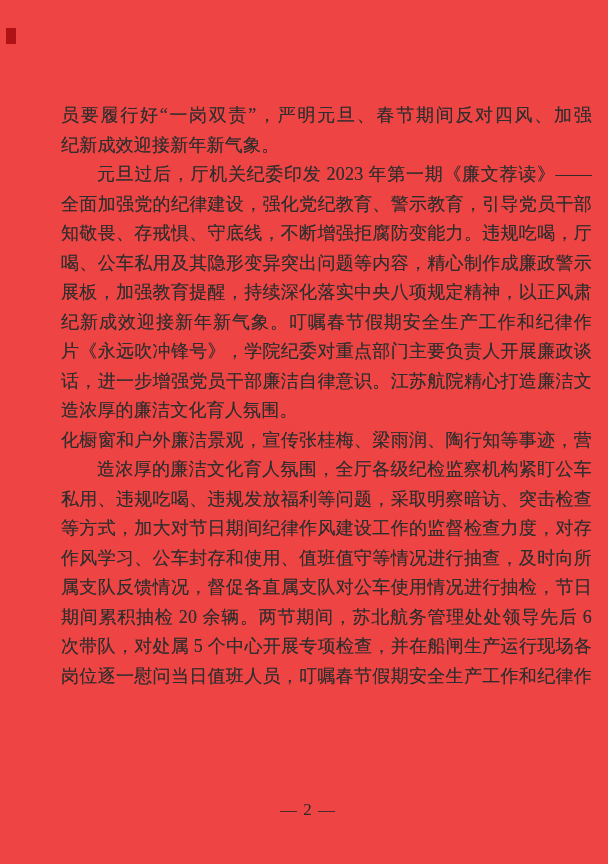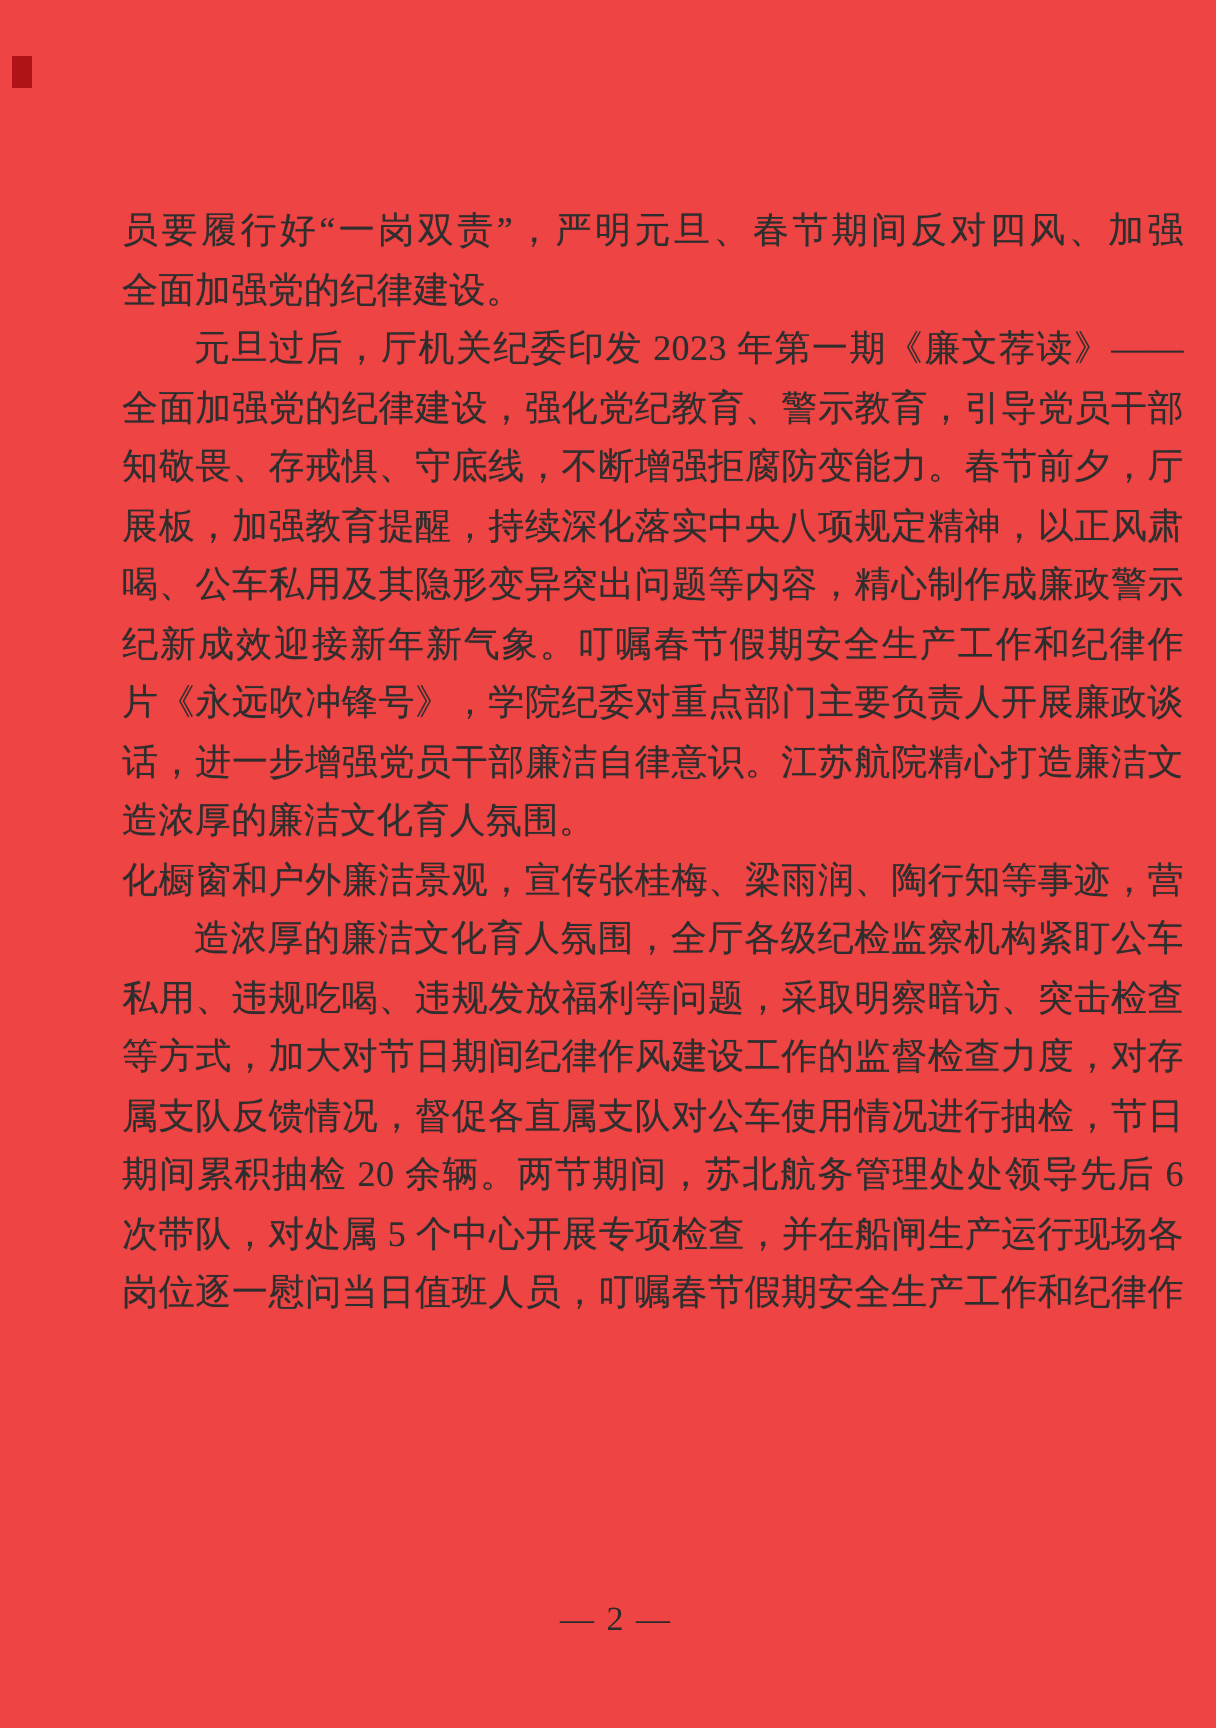--- a/index.html
+++ b/index.html
@@ -70,38 +70,39 @@
 </head>
 <body>
 
 <div class="page">
 
   <div class="corner-mark" style="background: rgb(177, 18, 22);"></div>
 
   <div class="text-block">
       <div>
         <div class="line">员要履行好“一岗双责”，严明元旦、春节期间反对四风、加强</div>
-        <div class="line last">全面加强党的纪律建设。</div>
+        <div class="line last">纪新成效迎接新年新气象。</div>
       </div>
       <div>
         <div class="line indent">元旦过后，厅机关纪委印发 2023 年第一期《廉文荐读》——</div>
         <div class="line">全面加强党的纪律建设，强化党纪教育、警示教育，引导党员干部</div>
-        <div class="line">知敬畏、存戒惧、守底线，不断增强拒腐防变能力。春节前夕，厅</div>
+        <div class="line">知敬畏、存戒惧、守底线，不断增强拒腐防变能力。违规吃喝，厅</div>
+        <div class="line">喝、公车私用及其隐形变异突出问题等内容，精心制作成廉政警示</div>
         <div class="line">展板，加强教育提醒，持续深化落实中央八项规定精神，以正风肃</div>
-        <div class="line">喝、公车私用及其隐形变异突出问题等内容，精心制作成廉政警示</div>
         <div class="line">纪新成效迎接新年新气象。叮嘱春节假期安全生产工作和纪律作</div>
         <div class="line">片《永远吹冲锋号》，学院纪委对重点部门主要负责人开展廉政谈</div>
         <div class="line">话，进一步增强党员干部廉洁自律意识。江苏航院精心打造廉洁文</div>
         <div class="line last">造浓厚的廉洁文化育人氛围。</div>
         <div class="line">化橱窗和户外廉洁景观，宣传张桂梅、梁雨润、陶行知等事迹，营</div>
       </div>
       <div>
         <div class="line indent">造浓厚的廉洁文化育人氛围，全厅各级纪检监察机构紧盯公车</div>
         <div class="line">私用、违规吃喝、违规发放福利等问题，采取明察暗访、突击检查</div>
         <div class="line">等方式，加大对节日期间纪律作风建设工作的监督检查力度，对存</div>
+        <div class="line">作风学习、公车封存和使用、值班值守等情况进行抽查，及时向所</div>
         <div class="line">属支队反馈情况，督促各直属支队对公车使用情况进行抽检，节日</div>
         <div class="line">期间累积抽检 20 余辆。两节期间，苏北航务管理处处领导先后 6</div>
         <div class="line">次带队，对处属 5 个中心开展专项检查，并在船闸生产运行现场各</div>
         <div class="line">岗位逐一慰问当日值班人员，叮嘱春节假期安全生产工作和纪律作</div>
       </div>
     </div>
 
   <div class="page-number">— 2 —</div>
 
 </div>

